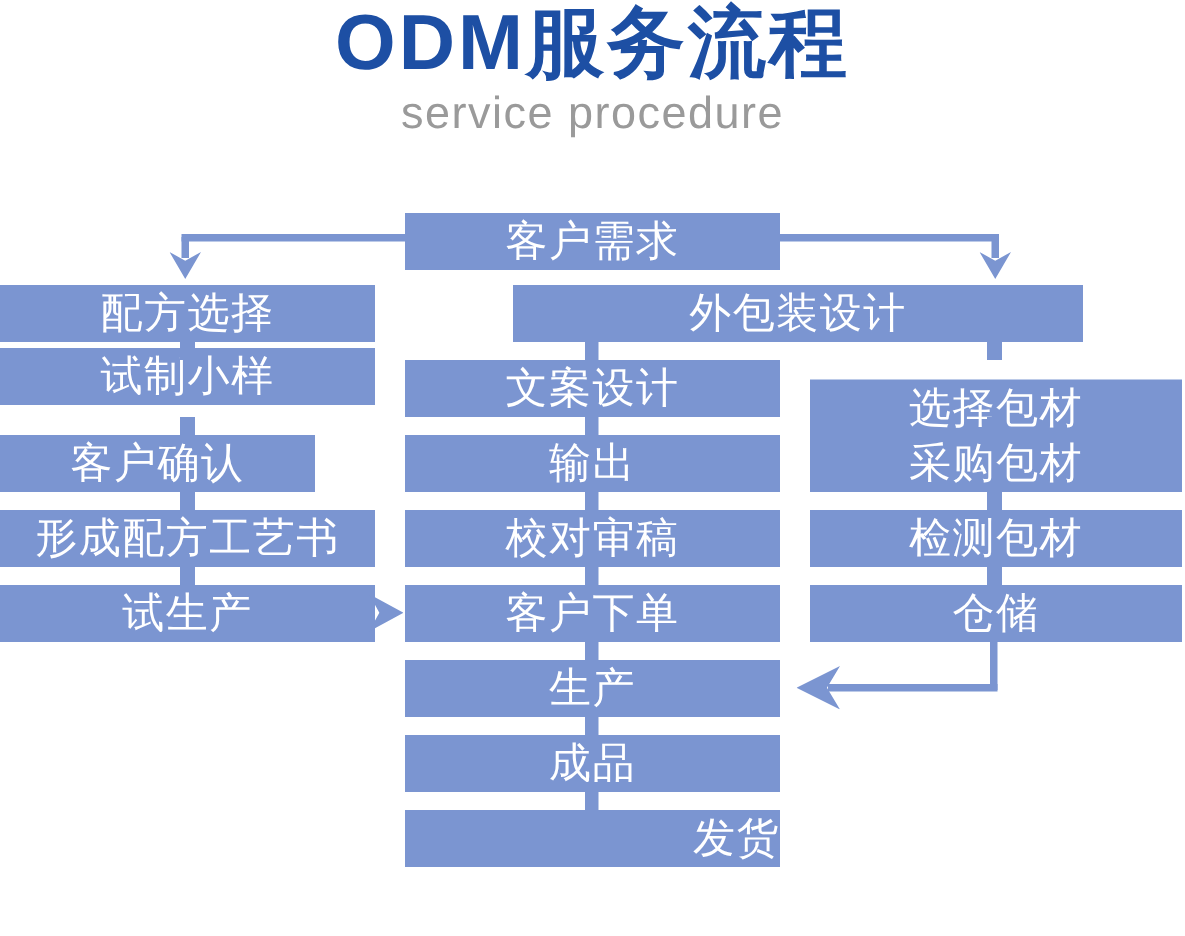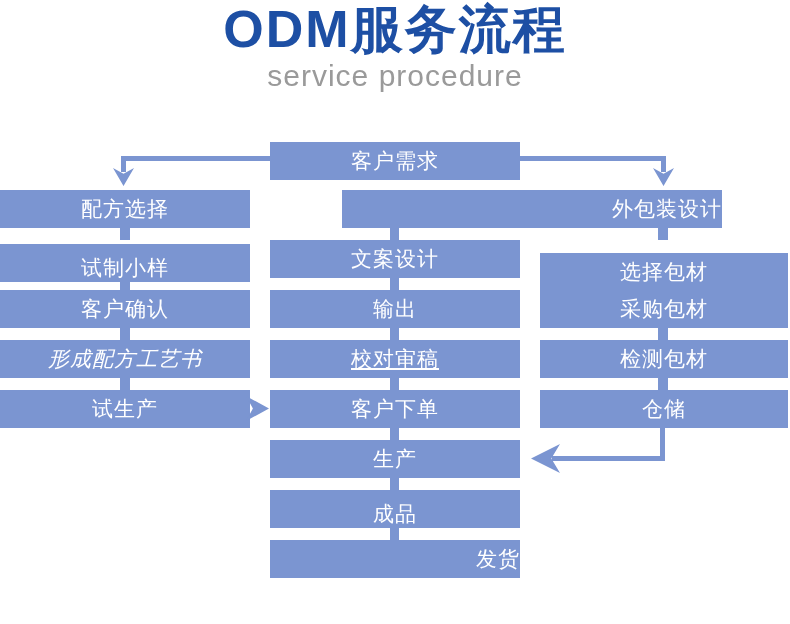--- a/index.html
+++ b/index.html
@@ -23,21 +23,21 @@
     font-size:30px;line-height:1.1;
     letter-spacing:1px;
     color:var(--subtitle,#9a9a9a);
   }
   .chart{position:absolute;left:0;top:0;width:790px;height:624px;}
   .node{
     position:absolute;
     background:var(--accent,#7b95d1);
     color:var(--nodetext,#ffffff);
     display:flex;align-items:center;justify-content:center;
-    font-size:21px;letter-spacing:1px;
+    font-size:28px;letter-spacing:1px;
     white-space:nowrap;
     box-sizing:border-box;
   }
   .conn{position:absolute;background:var(--accent,#7b95d1);}
   .arrow-down{clip-path:polygon(0 0, 50% 32%, 100% 0, 50% 100%);}
   .arrow-right{clip-path:polygon(0 0, 30% 50%, 0 100%, 100% 50%);}
   .arrow-left{clip-path:polygon(100% 0, 70% 50%, 100% 100%, 0 50%);}
 </style>
 </head>
 <body>
@@ -47,45 +47,45 @@
     <h1 class="title">ODM服务流程</h1>
     <div class="subtitle">service procedure</div>
   </div>
   <div class="chart">
       <div class="node" style="left: 270px; top: 142px; width: 250px; height: 38px;">
         <span>客户需求</span>
       </div>
       <div class="node" style="left: 0px; top: 190px; width: 250px; height: 38px;">
         <span>配方选择</span>
       </div>
-      <div class="node" style="left: 342px; top: 190px; width: 380px; height: 38px; justify-content: flex-end;">
+      <div class="node" style="left: 342px; top: 190px; width: 380px; height: 38px;">
         <span>外包装设计</span>
       </div>
-      <div class="node" style="left: 0px; top: 244px; width: 250px; height: 38px; align-items: flex-end;">
+      <div class="node" style="left: 0px; top: 232px; width: 250px; height: 38px; align-items: flex-end;">
         <span>试制小样</span>
       </div>
       <div class="node" style="left: 270px; top: 240px; width: 250px; height: 38px;">
         <span>文案设计</span>
       </div>
       <div class="node" style="left: 540px; top: 253px; width: 248px; height: 38px;">
         <span>选择包材</span>
       </div>
-      <div class="node" style="left: 0px; top: 290px; width: 250px; height: 38px;">
+      <div class="node" style="left: 0px; top: 290px; width: 210px; height: 38px;">
         <span>客户确认</span>
       </div>
       <div class="node" style="left: 270px; top: 290px; width: 250px; height: 38px;">
         <span>输出</span>
       </div>
       <div class="node" style="left: 540px; top: 290px; width: 248px; height: 38px;">
         <span>采购包材</span>
       </div>
-      <div class="node" style="left: 0px; top: 340px; width: 250px; height: 38px; font-style: italic;">
+      <div class="node" style="left: 0px; top: 340px; width: 250px; height: 38px;">
         <span>形成配方工艺书</span>
       </div>
-      <div class="node" style="left: 270px; top: 340px; width: 250px; height: 38px; text-decoration: underline;">
+      <div class="node" style="left: 270px; top: 340px; width: 250px; height: 38px;">
         <span>校对审稿</span>
       </div>
       <div class="node" style="left: 0px; top: 390px; width: 250px; height: 38px;">
         <span>试生产</span>
       </div>
       <div class="node" style="left: 540px; top: 340px; width: 248px; height: 38px;">
         <span>检测包材</span>
       </div>
       <div class="node" style="left: 270px; top: 390px; width: 250px; height: 38px; align-items: center;">
         <span>客户下单</span>

